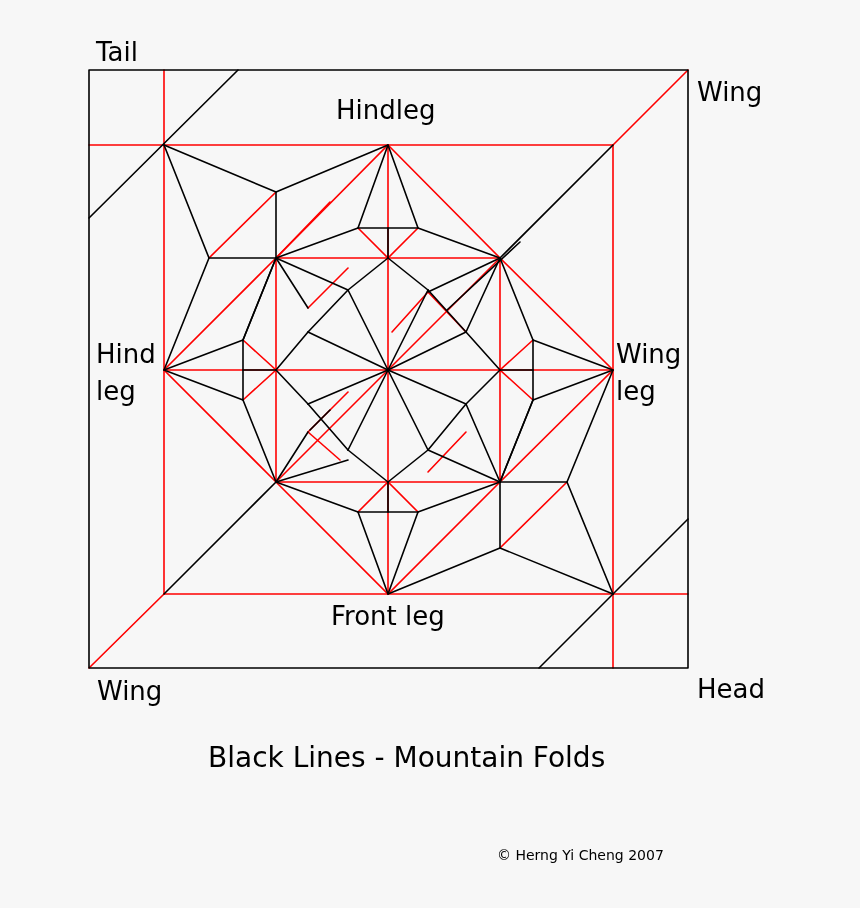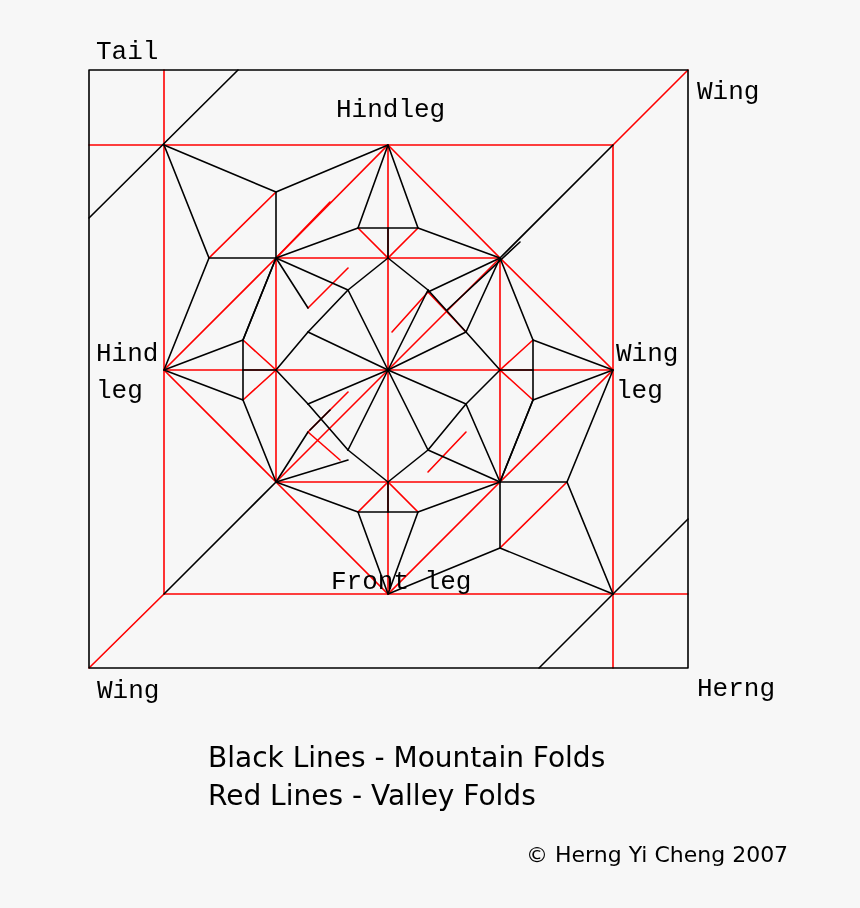--- a/index.html
+++ b/index.html
@@ -11,33 +11,32 @@
       font-family: "DejaVu Sans", sans-serif;
       color: #000;
     }
     #diagram { position: absolute; left: 0; top: 0; }
     .lbl {
       position: absolute;
       font-size: 26px;
       line-height: 36px;
       white-space: nowrap;
       color: #000;
-      font-family: Liberation Mono, monospace;
     }
     .legend {
       position: absolute;
       left: 208px; top: 739px;
       font-size: 28px;
       line-height: 38px;
     }
-    .legend div { white-space: nowrap; }
+    .legend div { white-space: nowrap; text-align: center; }
     .credit {
       position: absolute;
-      left: 526px; top: 840px;
-      font-size: 22px;
+      left: 497px; top: 840px;
+      font-size: 14px;
       line-height: 30px;
       white-space: nowrap;
     }
   </style>
 </head>
 <body>
 
 <svg id="diagram" width="860" height="908" viewBox="0 0 860 908" xmlns="http://www.w3.org/2000/svg">
   <g stroke="#ff0000" stroke-width="1.6" fill="none" stroke-linecap="round">
 
@@ -156,22 +155,21 @@
   </g>
 </svg>
 
 <div class="lbl" style="left:96px; top:34px;">Tail</div>
 <div class="lbl" style="left:697px; top:74px;">Wing</div>
 <div class="lbl" style="left:336px; top:92px;">Hindleg</div>
 <div class="lbl" style="left:96px; top:336px;text-align:right;">Hind</div>
 <div class="lbl" style="left:96px; top:373px;">leg</div>
 <div class="lbl" style="left:616px; top:336px;">Wing</div>
 <div class="lbl" style="left:616px; top:373px;">leg</div>
-<div class="lbl" style="left:331px; top:564px;">Front leg</div>
+<div class="lbl" style="left:331px; top:598px;">Front leg</div>
 <div class="lbl" style="left:97px; top:673px;">Wing</div>
-<div class="lbl" style="left:697px; top:671px;">Herng</div>
+<div class="lbl" style="left:697px; top:671px;">Head</div>
 
 <div class="legend">
   <div>Black Lines - Mountain Folds</div>
-  <div>Red Lines - Valley Folds</div>
 </div>
 
 <div class="credit">© Herng Yi Cheng 2007</div>
 
 </body></html>

